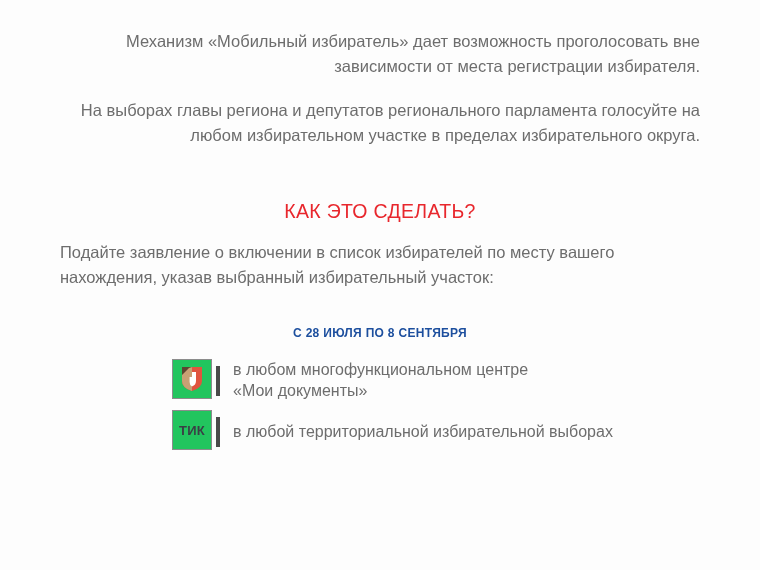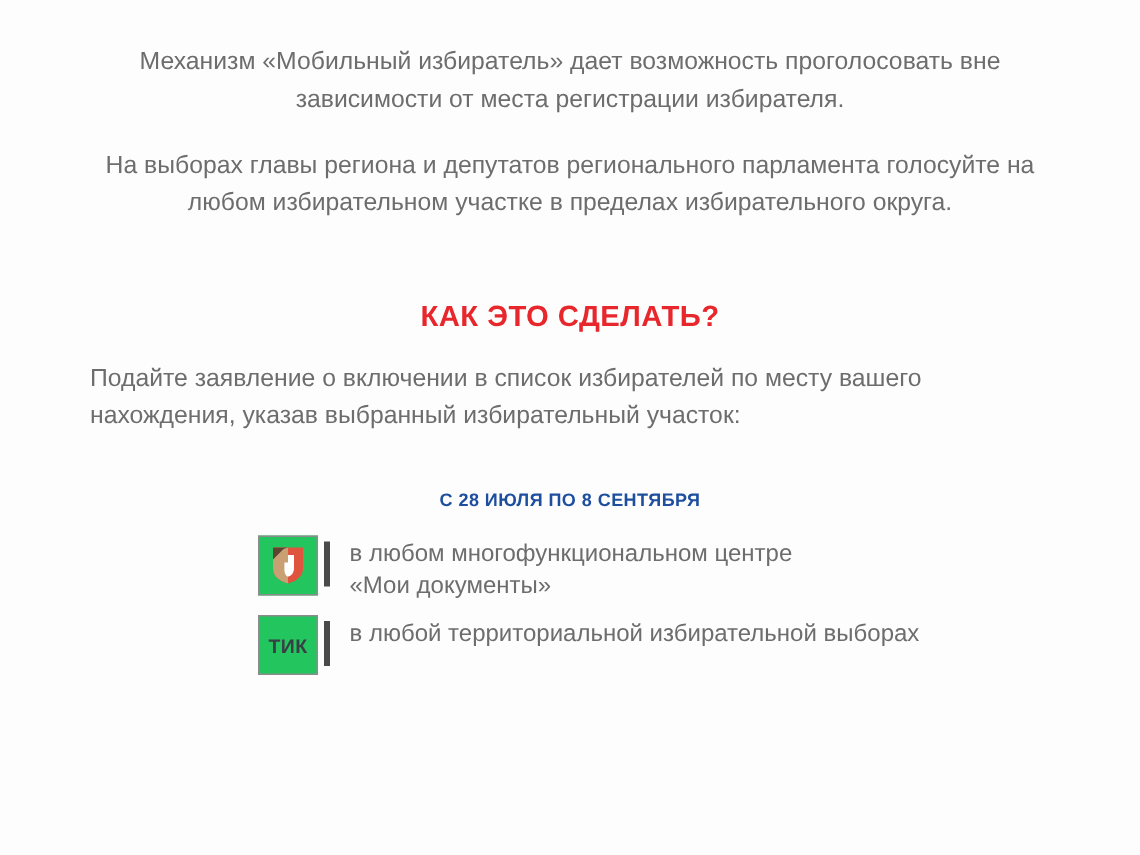--- a/index.html
+++ b/index.html
@@ -33,39 +33,39 @@
     font-weight: bold;
     font-size: 20px;
     letter-spacing: 0.2px;
     line-height: 25px;
     white-space: nowrap;
   }
 
   
   .intro {
     margin-top: 29px;
-    text-align: center;
+    text-align: right;
   }
   .para {
     color: #6d6d6d;
     font-size: 16.5px;
     line-height: 25px;
     margin: 0 auto;
     max-width: 640px;
   }
   .para + .para {
     margin-top: 19px;
   }
 
   
   .how-heading {
     margin-top: 52px;
     text-align: center;
     color: #e8272d;
-    font-weight: bold;
+    font-weight: normal;
     font-size: 19.5px;
     letter-spacing: 0.3px;
   }
 
   .sub-instruction {
     margin-top: 17px;
     color: #6d6d6d;
     font-size: 16.5px;
     line-height: 25px;
     max-width: 640px;
@@ -83,21 +83,21 @@
     letter-spacing: 0.3px;
   }
 
   
   .channel-list {
     margin-top: 17px;
     padding-left: 132px;
   }
   .channel-row {
     display: flex;
-    align-items: flex-start;
+    align-items: center;
     margin-bottom: 9px;
   }
   .channel-icon-box {
     width: 40px;
     height: 40px;
     min-width: 40px;
     border: 1px solid #8c8c8c;
     background: #22c55e;
     box-sizing: border-box;
     display: flex;

